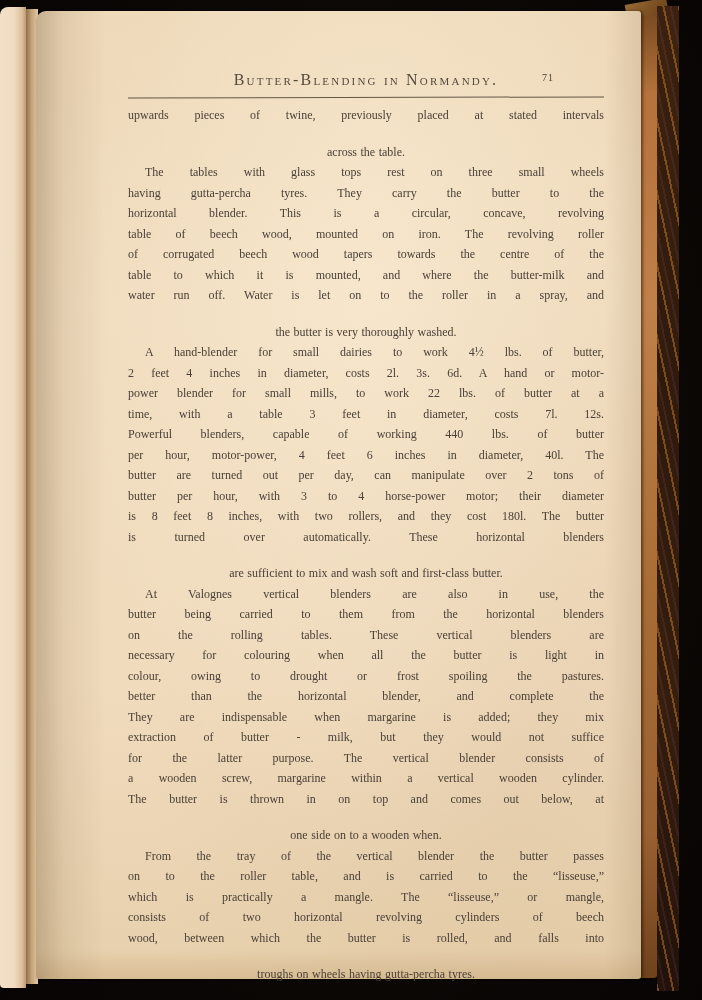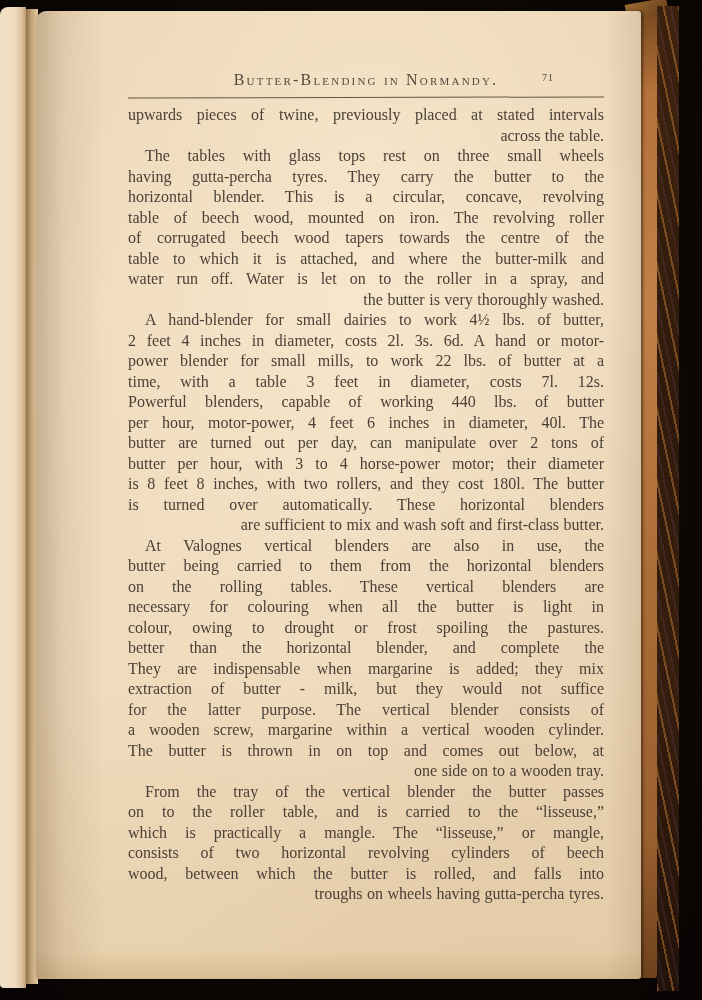--- a/index.html
+++ b/index.html
@@ -77,34 +77,34 @@
     font-size: 10px; color: #51453a;
   }
   .header-rule {
     height: 0;
     border-top: 1.6px solid rgba(74, 62, 48, 0.85);
     margin-top: 4px;
     transform: rotate(-0.15deg);
   }
   .text-block {
     margin-top: 7px;
-    font-size: 16px;
+    font-size: 12px;
     line-height: 20.5px;
     color: #4b4138;
     text-rendering: optimizeLegibility;
   }
   .para { margin: 0; }
   .tline {
     height: 20.5px;
     overflow: hidden;
     text-align: justify;
     word-spacing: 0.5px;
   }
   .tline::after { content: ""; display: inline-block; width: 100%; height: 0; }
-  .tline.last { text-align: right; }
+  .tline.last { text-align: center; margin-top: 16px; }
   .tline.last::after { content: none; }
   .para.indent .tline.first { text-indent: 17px; }
 </style>
 </head>
 <body>
 
 <div class="backdrop"></div>
 <div class="left-page-edge"></div>
 <div class="gutter-shadow"></div>
 <div class="cover-corner"></div>
@@ -122,21 +122,21 @@
         <div class="para">
           <div class="tline first">upwards pieces of twine, previously placed at stated intervals</div>
           <div class="tline last">across the table.</div>
         </div>
         <div class="para indent">
           <div class="tline first">The tables with glass tops rest on three small wheels</div>
           <div class="tline">having gutta-percha tyres.  They carry the butter to the</div>
           <div class="tline">horizontal blender.  This is a circular, concave, revolving</div>
           <div class="tline">table of beech wood, mounted on iron.  The revolving roller</div>
           <div class="tline">of corrugated beech wood tapers towards the centre of the</div>
-          <div class="tline">table to which it is attached, and where the butter-milk and</div>
+          <div class="tline">table to which it is mounted, and where the butter-milk and</div>
           <div class="tline">water run off.  Water is let on to the roller in a spray, and</div>
           <div class="tline last">the butter is very thoroughly washed.</div>
         </div>
         <div class="para indent">
           <div class="tline first">A hand-blender for small dairies to work 4½ lbs. of butter,</div>
           <div class="tline">2 feet 4 inches in diameter, costs 2l. 3s. 6d.  A hand or motor-</div>
           <div class="tline">power blender for small mills, to work 22 lbs. of butter at a</div>
           <div class="tline">time, with a table 3 feet in diameter, costs 7l. 12s.</div>
           <div class="tline">Powerful blenders, capable of working 440 lbs. of butter</div>
           <div class="tline">per hour, motor-power, 4 feet 6 inches in diameter, 40l.  The</div>
@@ -151,21 +151,21 @@
           <div class="tline">butter being carried to them from the horizontal blenders</div>
           <div class="tline">on the rolling tables.  These vertical blenders are</div>
           <div class="tline">necessary for colouring when all the butter is light in</div>
           <div class="tline">colour, owing to drought or frost spoiling the pastures.</div>
           <div class="tline">better than the horizontal blender, and complete the</div>
           <div class="tline">They are indispensable when margarine is added; they mix</div>
           <div class="tline">extraction of butter - milk, but they would not suffice</div>
           <div class="tline">for the latter purpose.  The vertical blender consists of</div>
           <div class="tline">a wooden screw, margarine within a vertical wooden cylinder.</div>
           <div class="tline">The butter is thrown in on top and comes out below, at</div>
-          <div class="tline last">one side on to a wooden tray.</div>
+          <div class="tline last">one side on to a wooden when.</div>
         </div>
         <div class="para indent">
           <div class="tline first">From the tray of the vertical blender the butter passes</div>
           <div class="tline">on to the roller table, and is carried to the “lisseuse,”</div>
           <div class="tline">which is practically a mangle.  The “lisseuse,” or mangle,</div>
           <div class="tline">consists of two horizontal revolving cylinders of beech</div>
           <div class="tline">wood, between which the butter is rolled, and falls into</div>
           <div class="tline last">troughs on wheels having gutta-percha tyres.</div>
         </div>
       </div>

